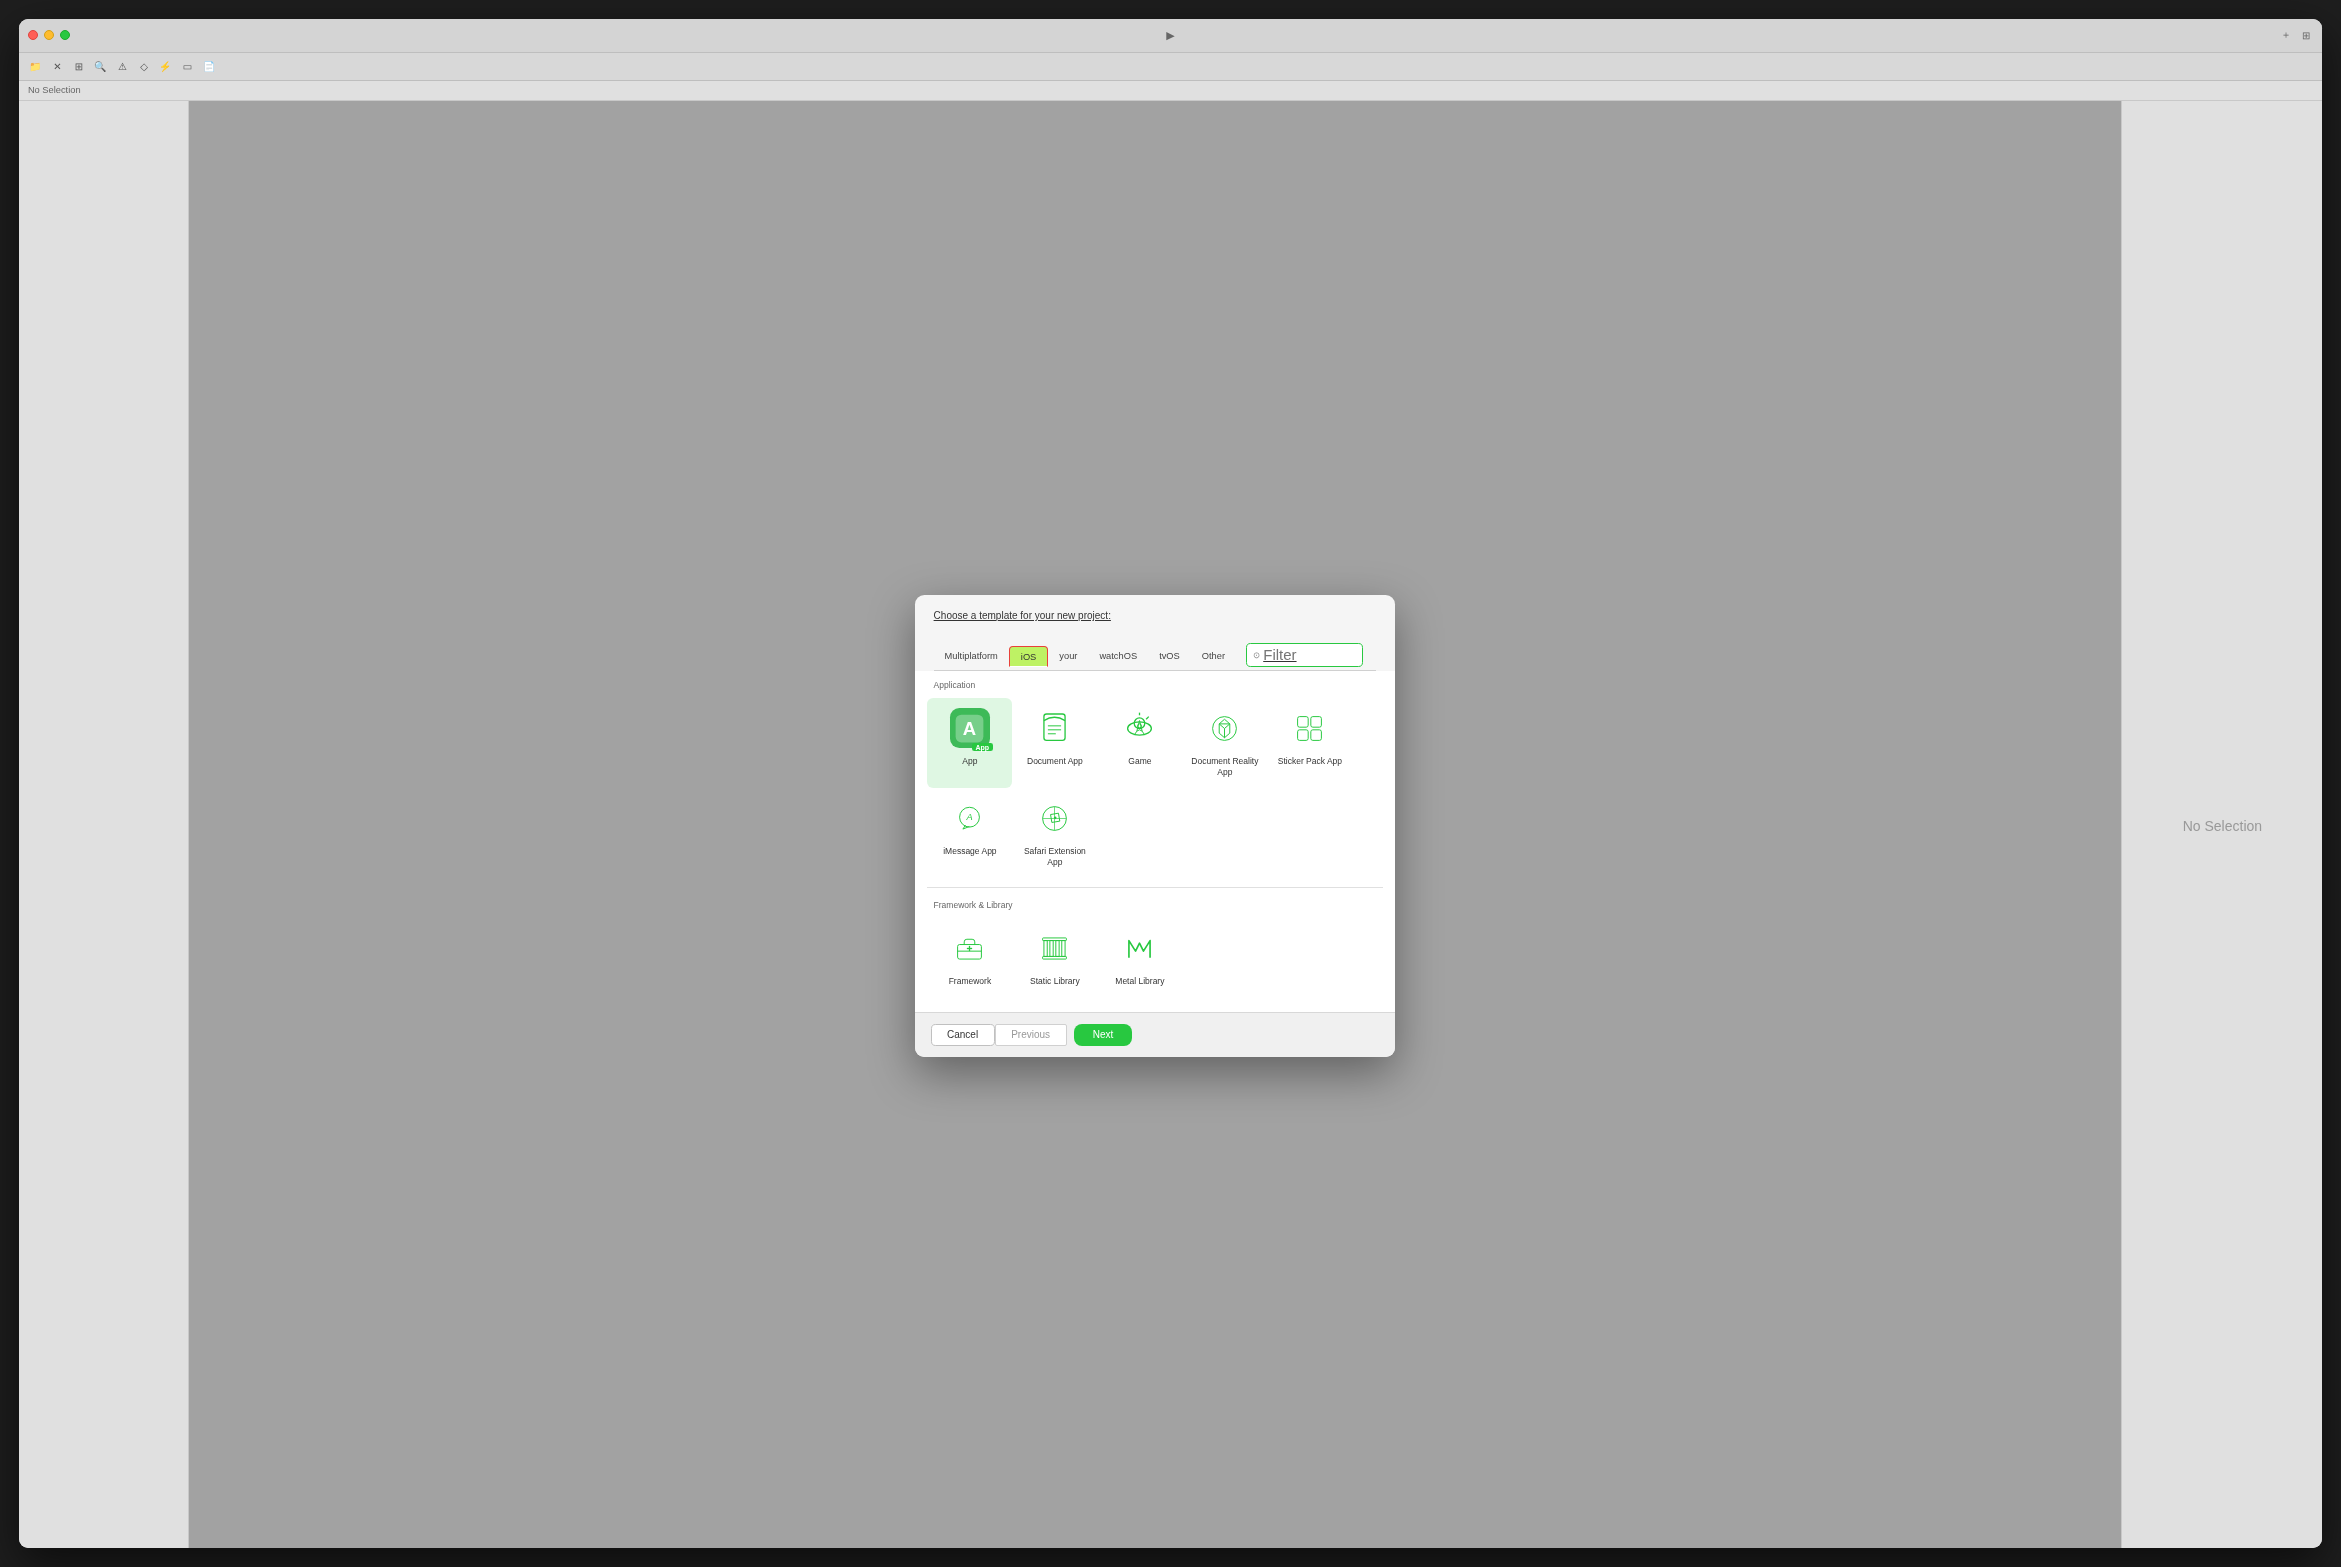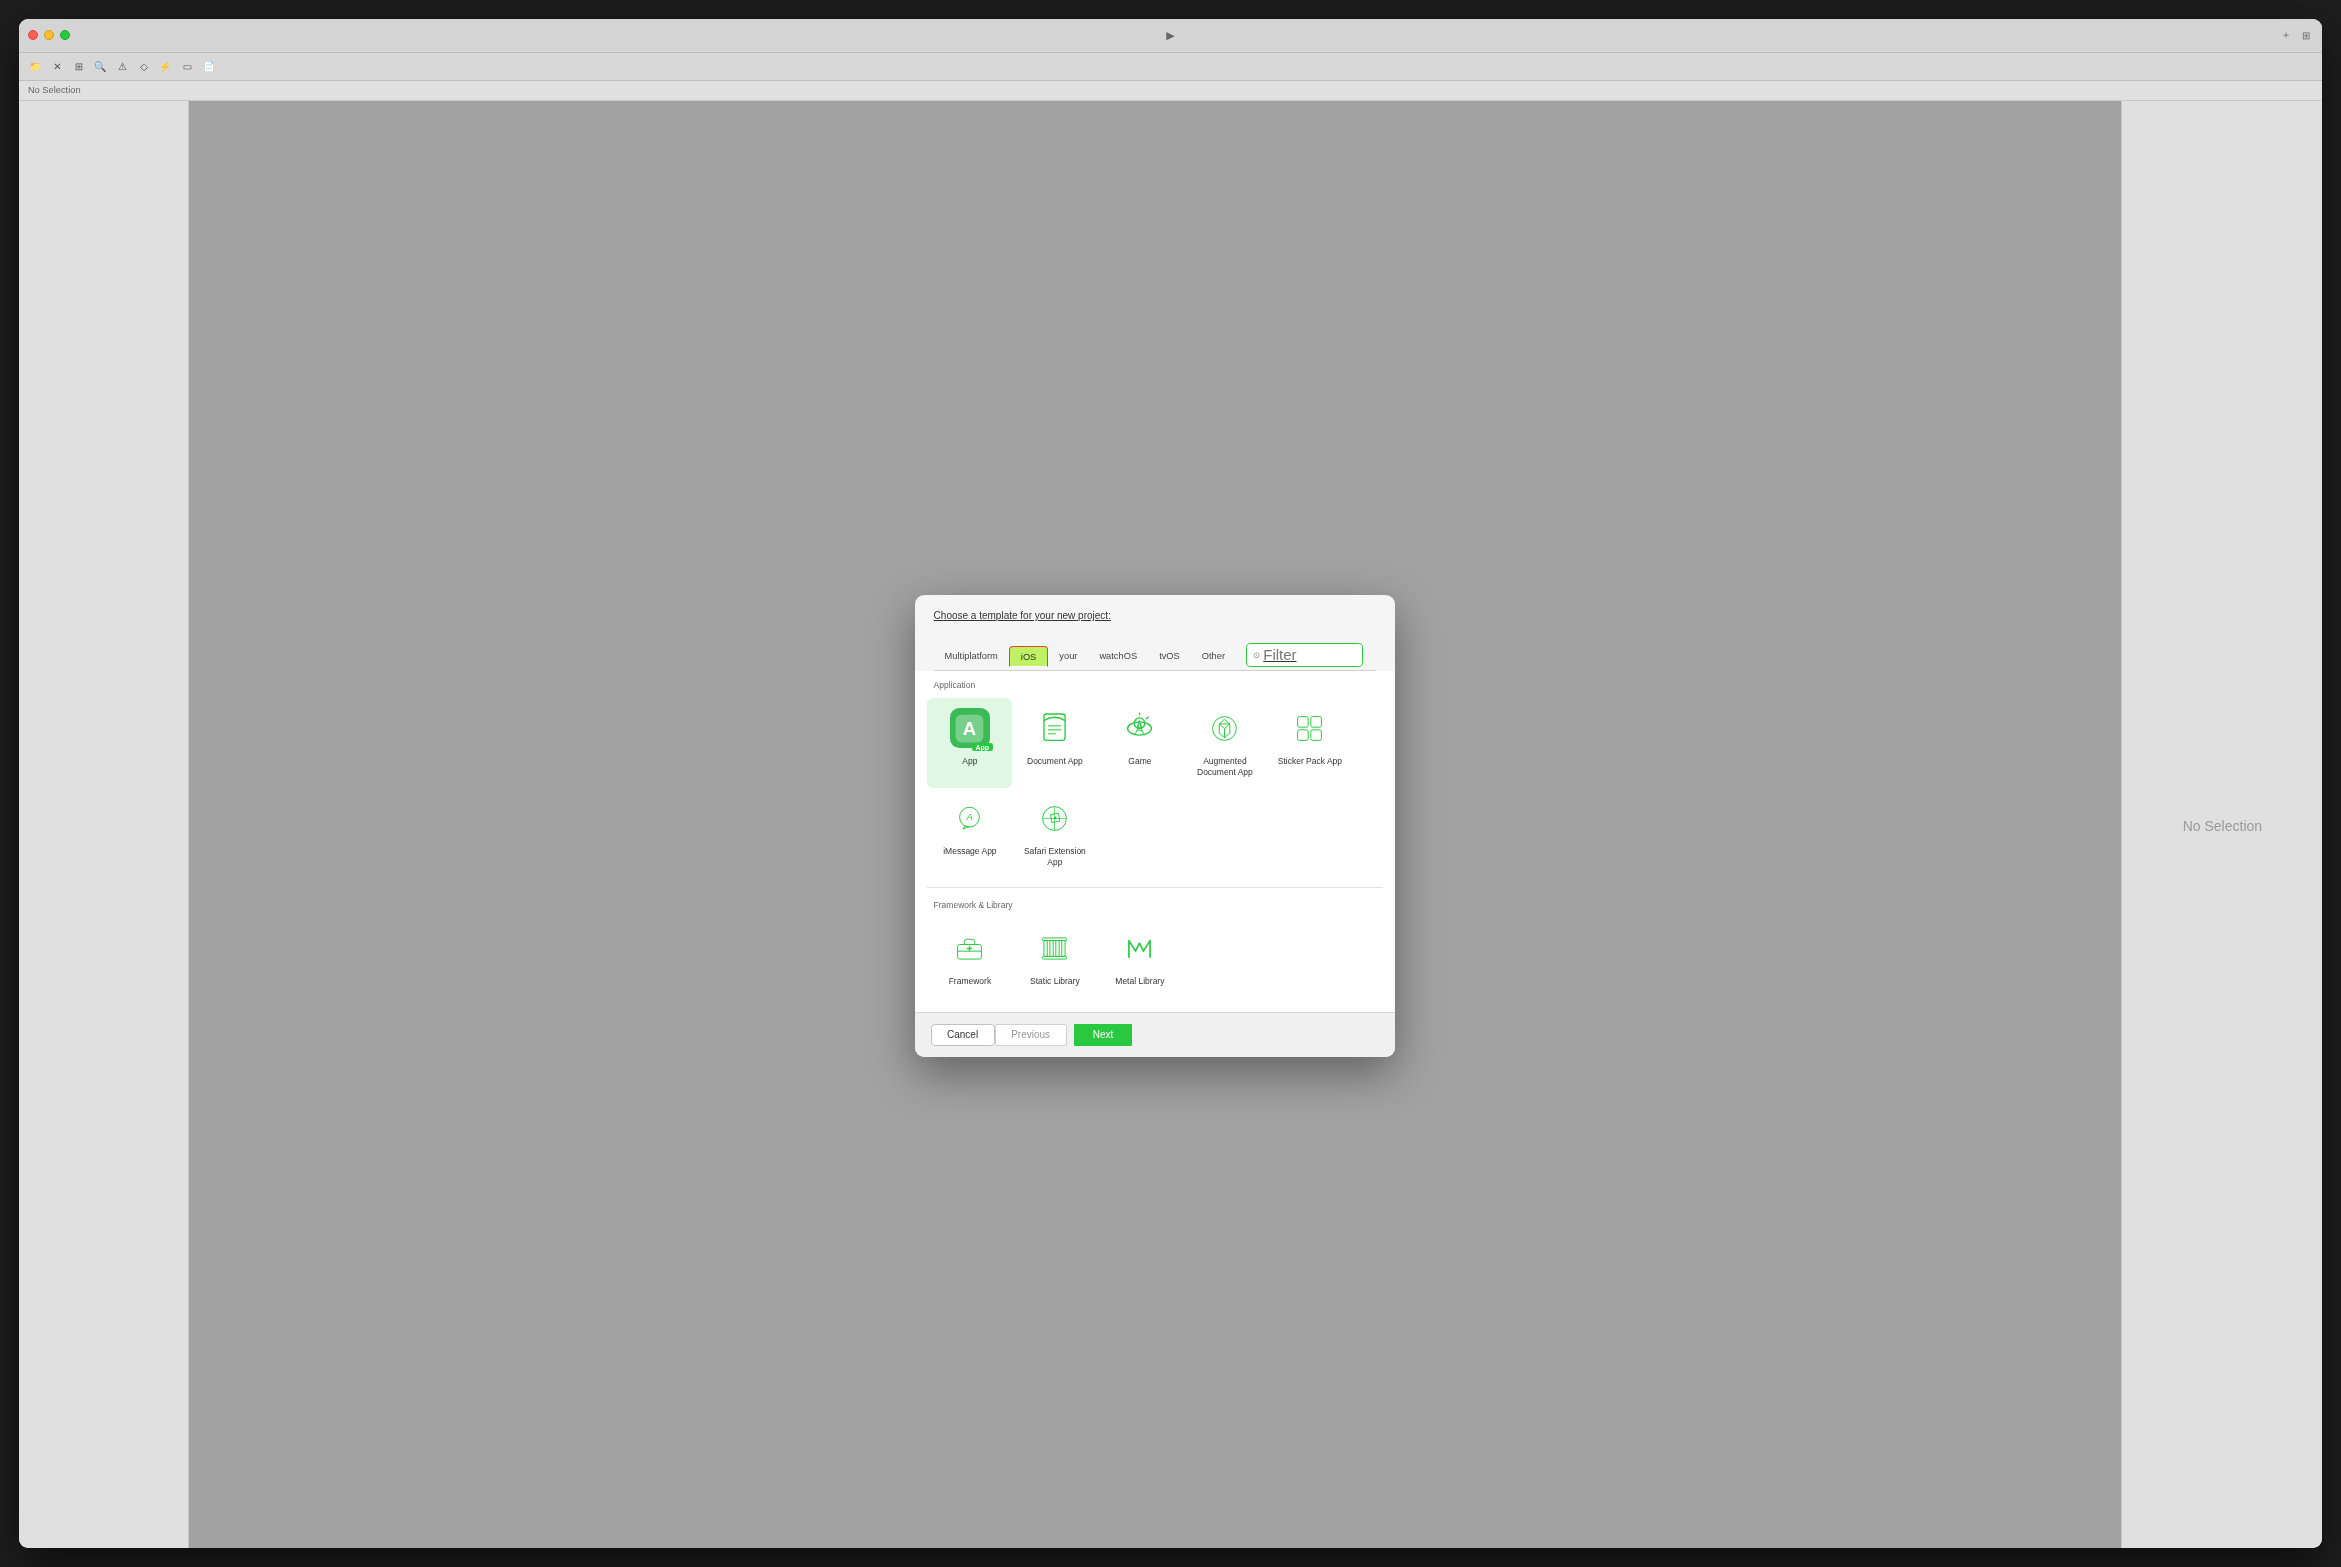--- a/index.html
+++ b/index.html
@@ -349,21 +349,21 @@
       border-radius: 2px;
       cursor: pointer;
     }
 
     .btn-next {
       padding: 4.6px 18.6px;
       font-size: 10px;
       color: white;
       background: #28c840;
       border: none;
-      border-radius: 1px;
+      border-radius: 8px;
       cursor: pointer;
       font-weight: 500;
     }
   </style>
 </head>
 <body>
 
 <div class="xcode-window">
 
   <div class="title-bar">
@@ -476,21 +476,21 @@
               <div class="template-item">
                 <div class="template-icon">
                   <svg viewBox="0 0 56 56" fill="none" xmlns="http://www.w3.org/2000/svg">
                     <circle cx="28" cy="28" r="18" stroke="#28c840" stroke-width="1.5" fill="none"></circle>
                     <path d="M28 14 L20 21 L28 28 L36 21 Z" stroke="#28c840" stroke-width="1.5" fill="none"></path>
                     <path d="M20 21 L20 35 L28 42 L36 35 L36 21" stroke="#28c840" stroke-width="1.5" fill="none"></path>
                     <path d="M28 28 L28 42" stroke="#28c840" stroke-width="1.5"></path>
                     <line x1="20" y1="21" x2="36" y2="21" stroke="#28c840" stroke-width="1.5"></line>
                   </svg>
                 </div>
-                <div class="template-label">Augmented Document App</div>
+                <div class="template-label">Document Reality App</div>
               </div>
 
               <div class="template-item">
                 <div class="template-icon">
                   <svg viewBox="0 0 56 56" fill="none" xmlns="http://www.w3.org/2000/svg">
                     <rect x="10" y="10" width="16" height="16" rx="3" stroke="#28c840" stroke-width="1.5"></rect>
                     <rect x="30" y="10" width="16" height="16" rx="3" stroke="#28c840" stroke-width="1.5"></rect>
                     <rect x="10" y="30" width="16" height="16" rx="3" stroke="#28c840" stroke-width="1.5"></rect>
                     <rect x="30" y="30" width="16" height="16" rx="3" stroke="#28c840" stroke-width="1.5"></rect>
                   </svg>

